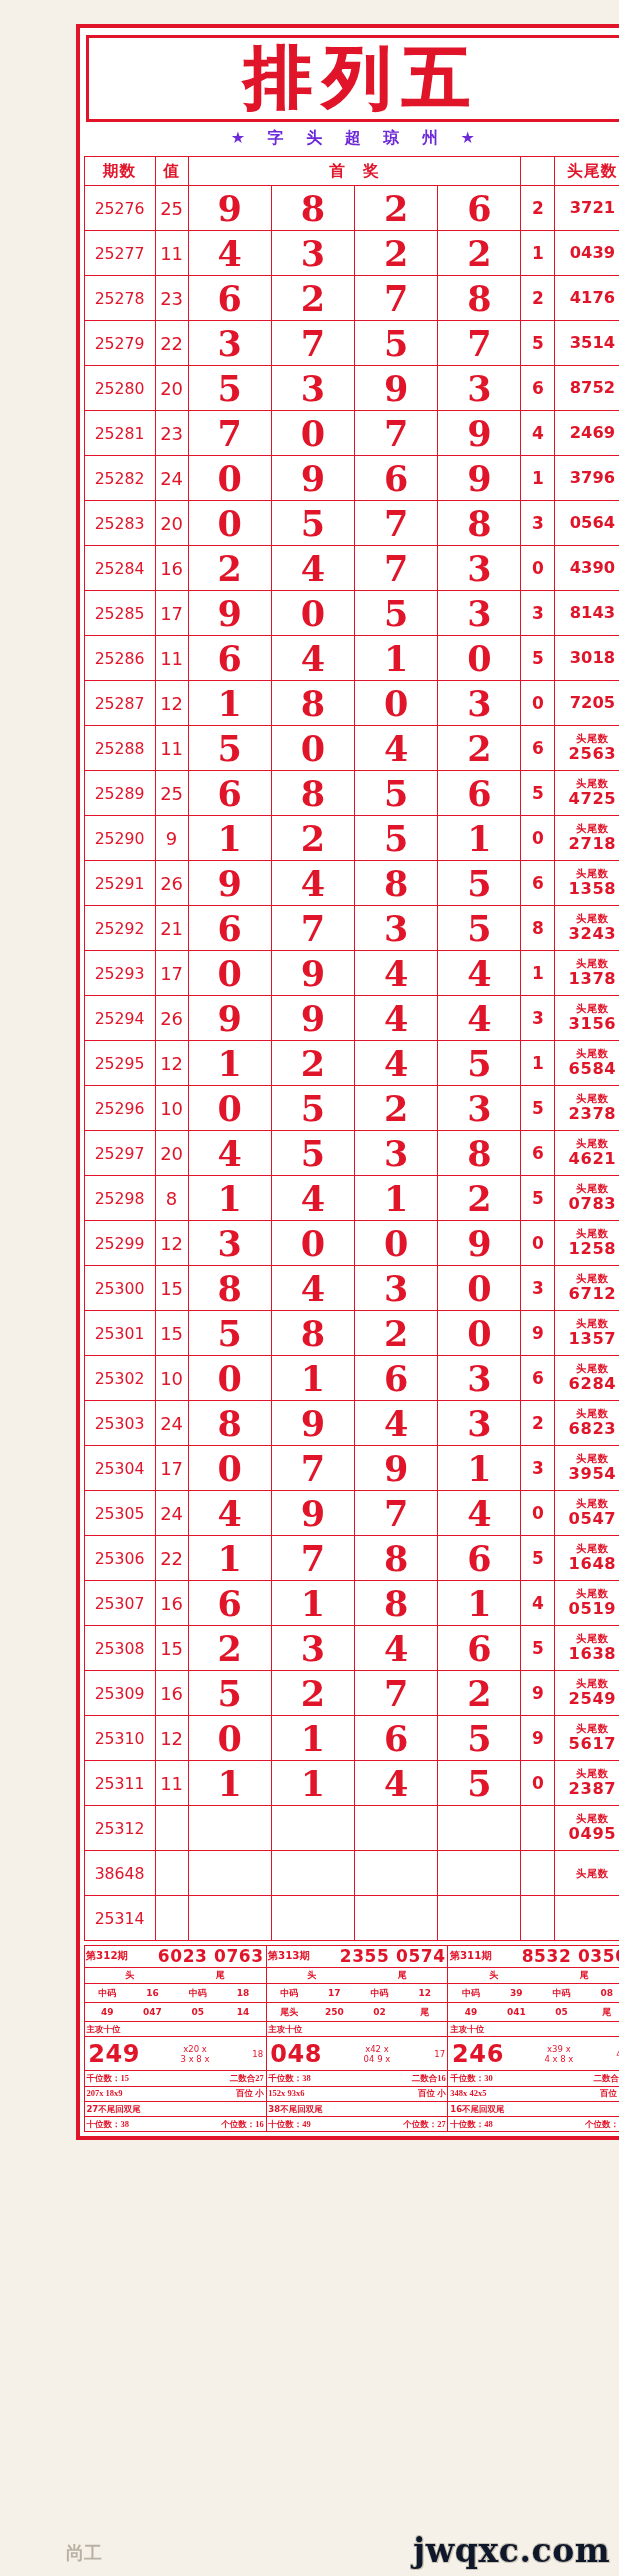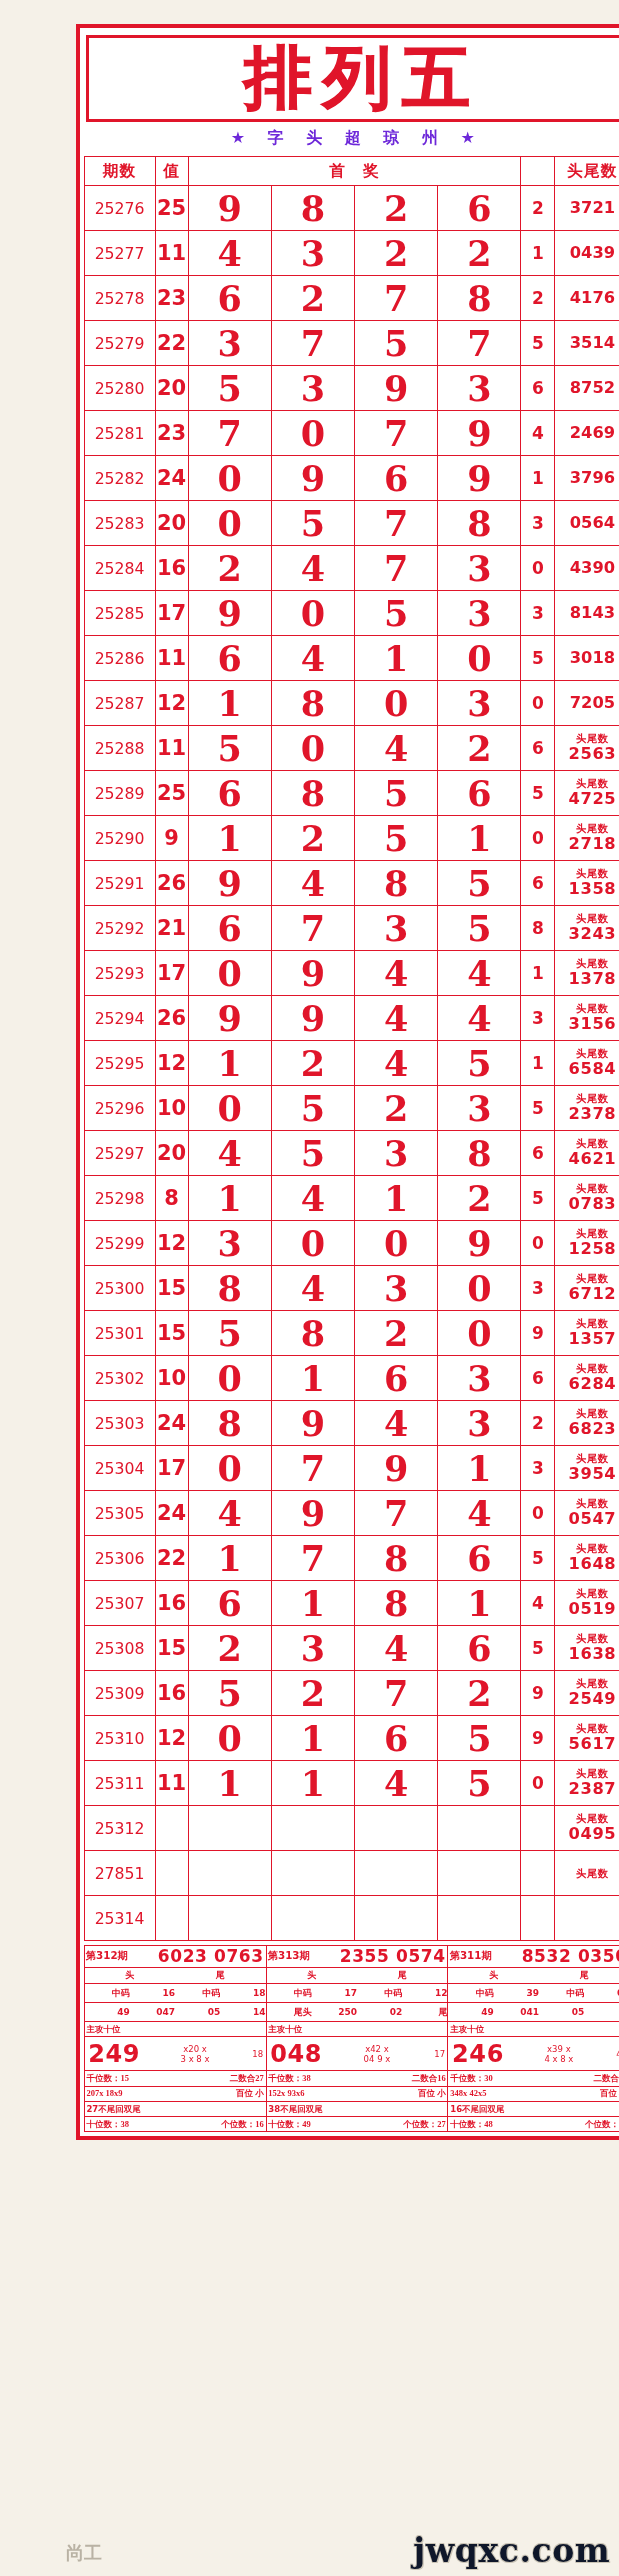--- a/index.html
+++ b/index.html
@@ -85,21 +85,21 @@
   col.c-issue{width:71px;}
   col.c-val{width:33px;}
   col.c-d{width:auto;}
   col.c-last{width:34px;}
   col.c-tail{width:75px;}
   td.issue{
     font-size:15.7px;
     height:44px;
     letter-spacing:0;
   }
-  td.val{font-size:21px;font-weight:bold;}
+  td.val{font-size:18px;font-weight:normal;}
   td.digit{
     font-size:35px;
     font-weight:bold;
     font-family:"DejaVu Serif","Liberation Serif",serif;
     line-height:1;
   }
   td.last{font-size:17px;font-weight:bold;}
   td.tail{
     font-size:9px;
     line-height:1.15;
@@ -150,21 +150,21 @@
   }
   .p-sub span{flex:1;text-align:center;}
   .p-row{
     display:flex;
     border-bottom:1.2px solid #e0152a;
     min-height:18px;
     align-items:center;
     font-size:9px;
     font-weight:bold;
   }
-  .p-row span{flex:1;text-align:right;white-space:nowrap;}
+  .p-row span{flex:1;text-align:center;white-space:nowrap;}
   .p-big{
     display:flex;
     border-bottom:1.2px solid #e0152a;
     align-items:center;
     min-height:33px;
   }
   .p-big .big{
     font-size:24px;
     font-weight:bold;
     padding-left:3.6px;
@@ -689,21 +689,21 @@
               <td class="digit"></td>
               <td class="digit"></td>
               <td class="digit"></td>
               <td class="last"></td>
               <td class="tail">
                 <span class="lbl">头尾数</span>
                 <span class="num">0495</span>
               </td>
             </tr>
             <tr class="empty">
-              <td class="issue">27851</td>
+              <td class="issue">38648</td>
               <td class="val"></td>
               <td class="digit"></td>
               <td class="digit"></td>
               <td class="digit"></td>
               <td class="digit"></td>
               <td class="last"></td>
               <td class="tail">
                 <span class="lbl">头尾数</span>
                 <span class="num"></span>
               </td>

